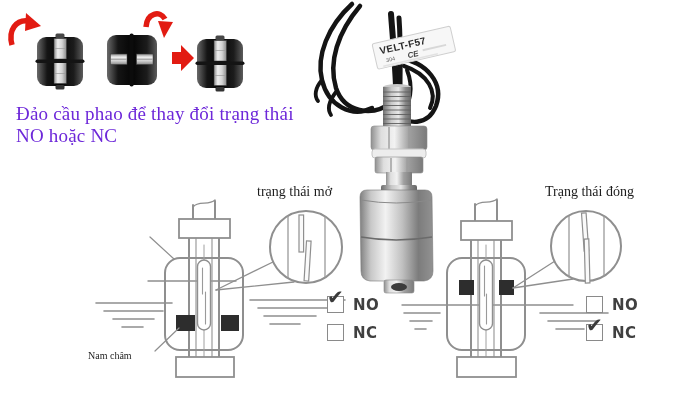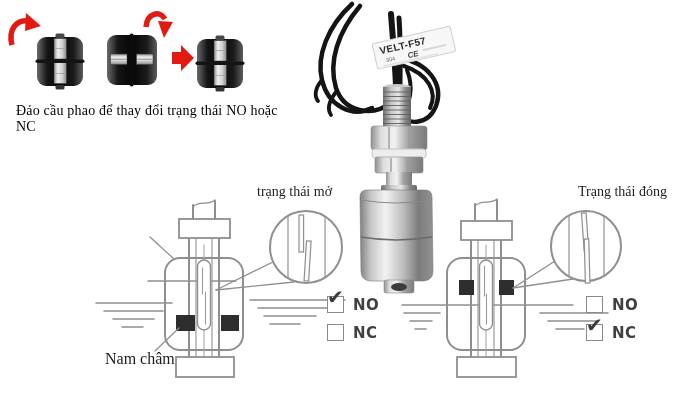--- a/index.html
+++ b/index.html
@@ -1,24 +1,24 @@
 <!DOCTYPE html>
 <html><head>
 <meta charset="utf-8">
 <style>
   html,body{margin:0;padding:0;background:#fff;}
   .canvas{position:relative;width:680px;height:400px;background:#ffffff;overflow:hidden;
           font-family:"Liberation Serif", serif;}
   .art{position:absolute;left:0;top:0;}
-  .caption{position:absolute;left:16px;top:103px;width:280px;font-size:14px;
-           color:#000000;letter-spacing:.2px;}
+  .caption{position:absolute;left:16px;top:103px;width:280px;font-size:19px;
+           color:#6d28d9;letter-spacing:.2px;}
   .dlabel{position:absolute;font-size:14px;color:#1c1c1c;white-space:nowrap;}
   .t-open{left:257px;top:184px;}
-  .t-closed{left:578px;top:184px;}
-  .t-magnet{left:105px;top:350px;font-size:16px;}
+  .t-closed{left:545px;top:184px;}
+  .t-magnet{left:88px;top:350px;font-size:10px;}
   .cbgroup{position:absolute;font-family:"DejaVu Sans", sans-serif;}
   .cbg-open{left:327px;top:296px;}
   .cbg-closed{left:586px;top:296px;}
   .cbrow{display:flex;align-items:center;height:17px;margin-bottom:11px;}
   .cbox{position:relative;width:15px;height:15px;border:1.7px solid #8a8a8a;background:#fff;flex:0 0 auto;}
   .check{position:absolute;left:-1px;top:-10px;font-size:20px;font-weight:700;
          color:#3a3a3a;line-height:1;font-family:"DejaVu Sans", sans-serif;}
   .cblabel{margin-left:9px;font-size:15px;font-weight:600;color:#404040;letter-spacing:.5px;}
   text{font-family:"Liberation Sans", sans-serif;}
 </style>

